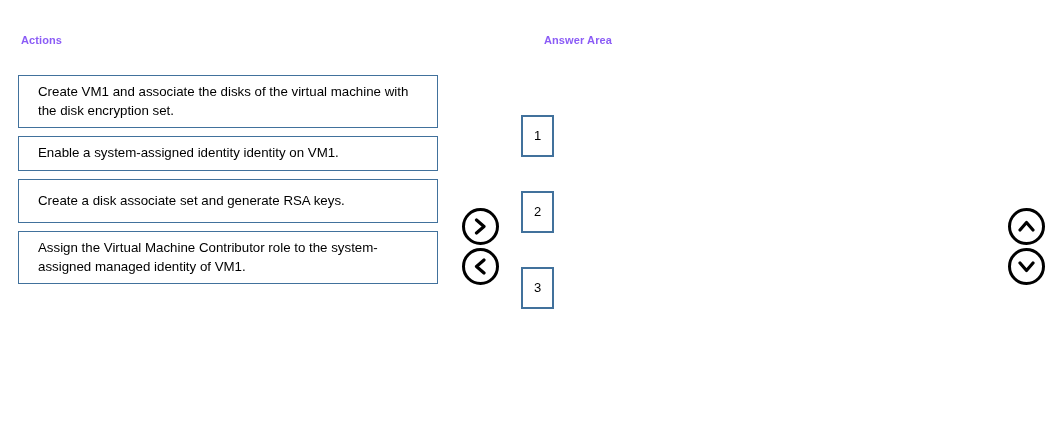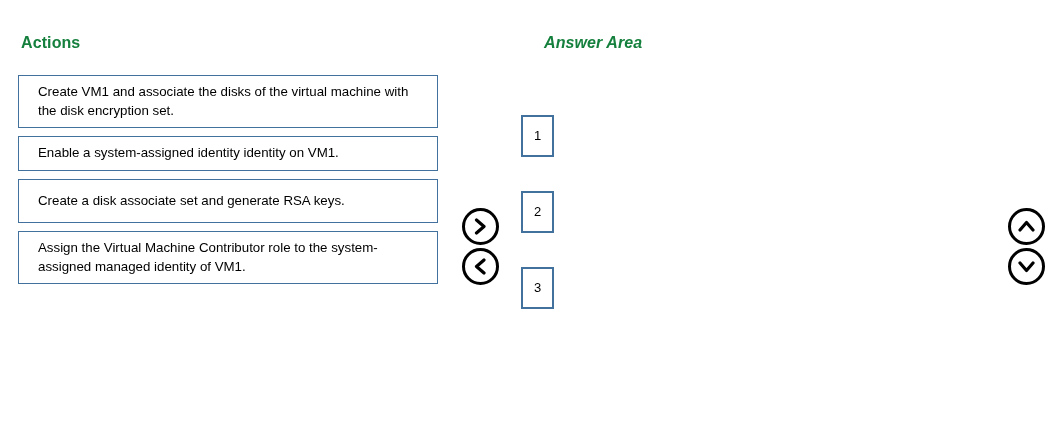--- a/index.html
+++ b/index.html
@@ -17,28 +17,28 @@
     position: relative;
     width: 1062px;
     height: 442px;
     background: #ffffff;
     overflow: hidden;
   }
 
   
   .col-heading {
     position: absolute;
-    font-size: 16px;
+    font-size: 11px;
     font-weight: bold;
     letter-spacing: 0.1px;
-    color: #15803d;
+    color: #8b5cf6;
     white-space: nowrap;
   }
   #actions-heading { left: 21px; top: 34px; }
-  #answer-heading  { left: 544px; top: 34px; font-style: italic; }
+  #answer-heading  { left: 544px; top: 34px; }
 
   
   #actions-list {
     position: absolute;
     left: 18px;
     top: 75px;
     width: 420px;
   }
   .action-item {
     box-sizing: border-box;

